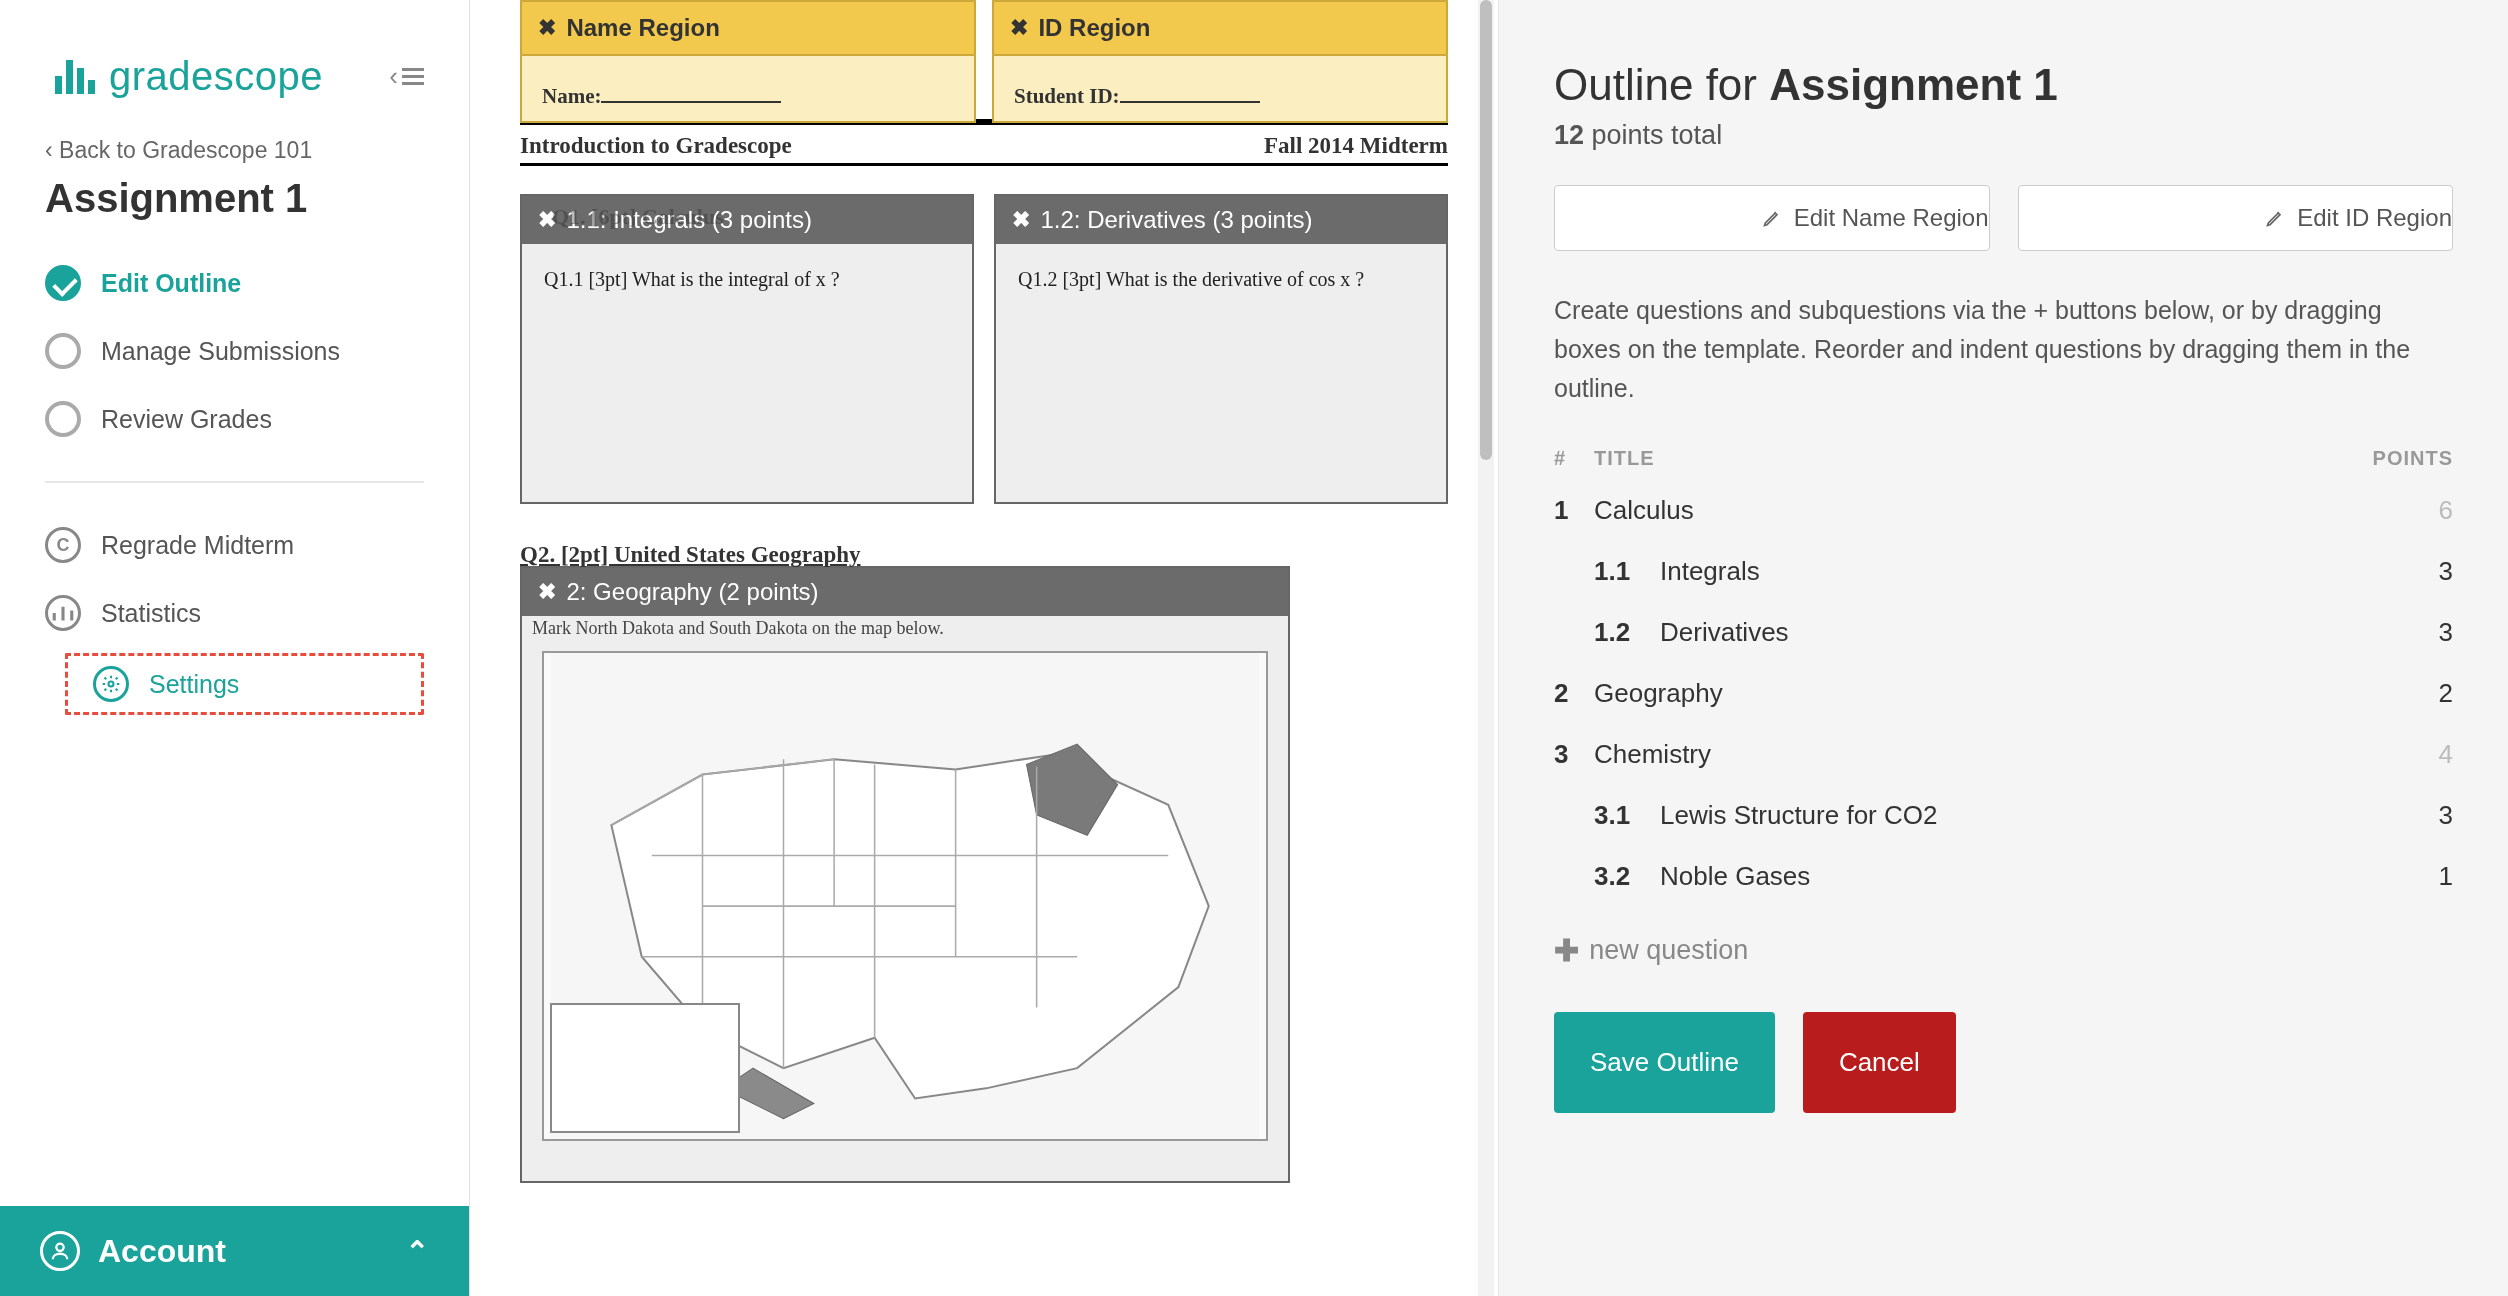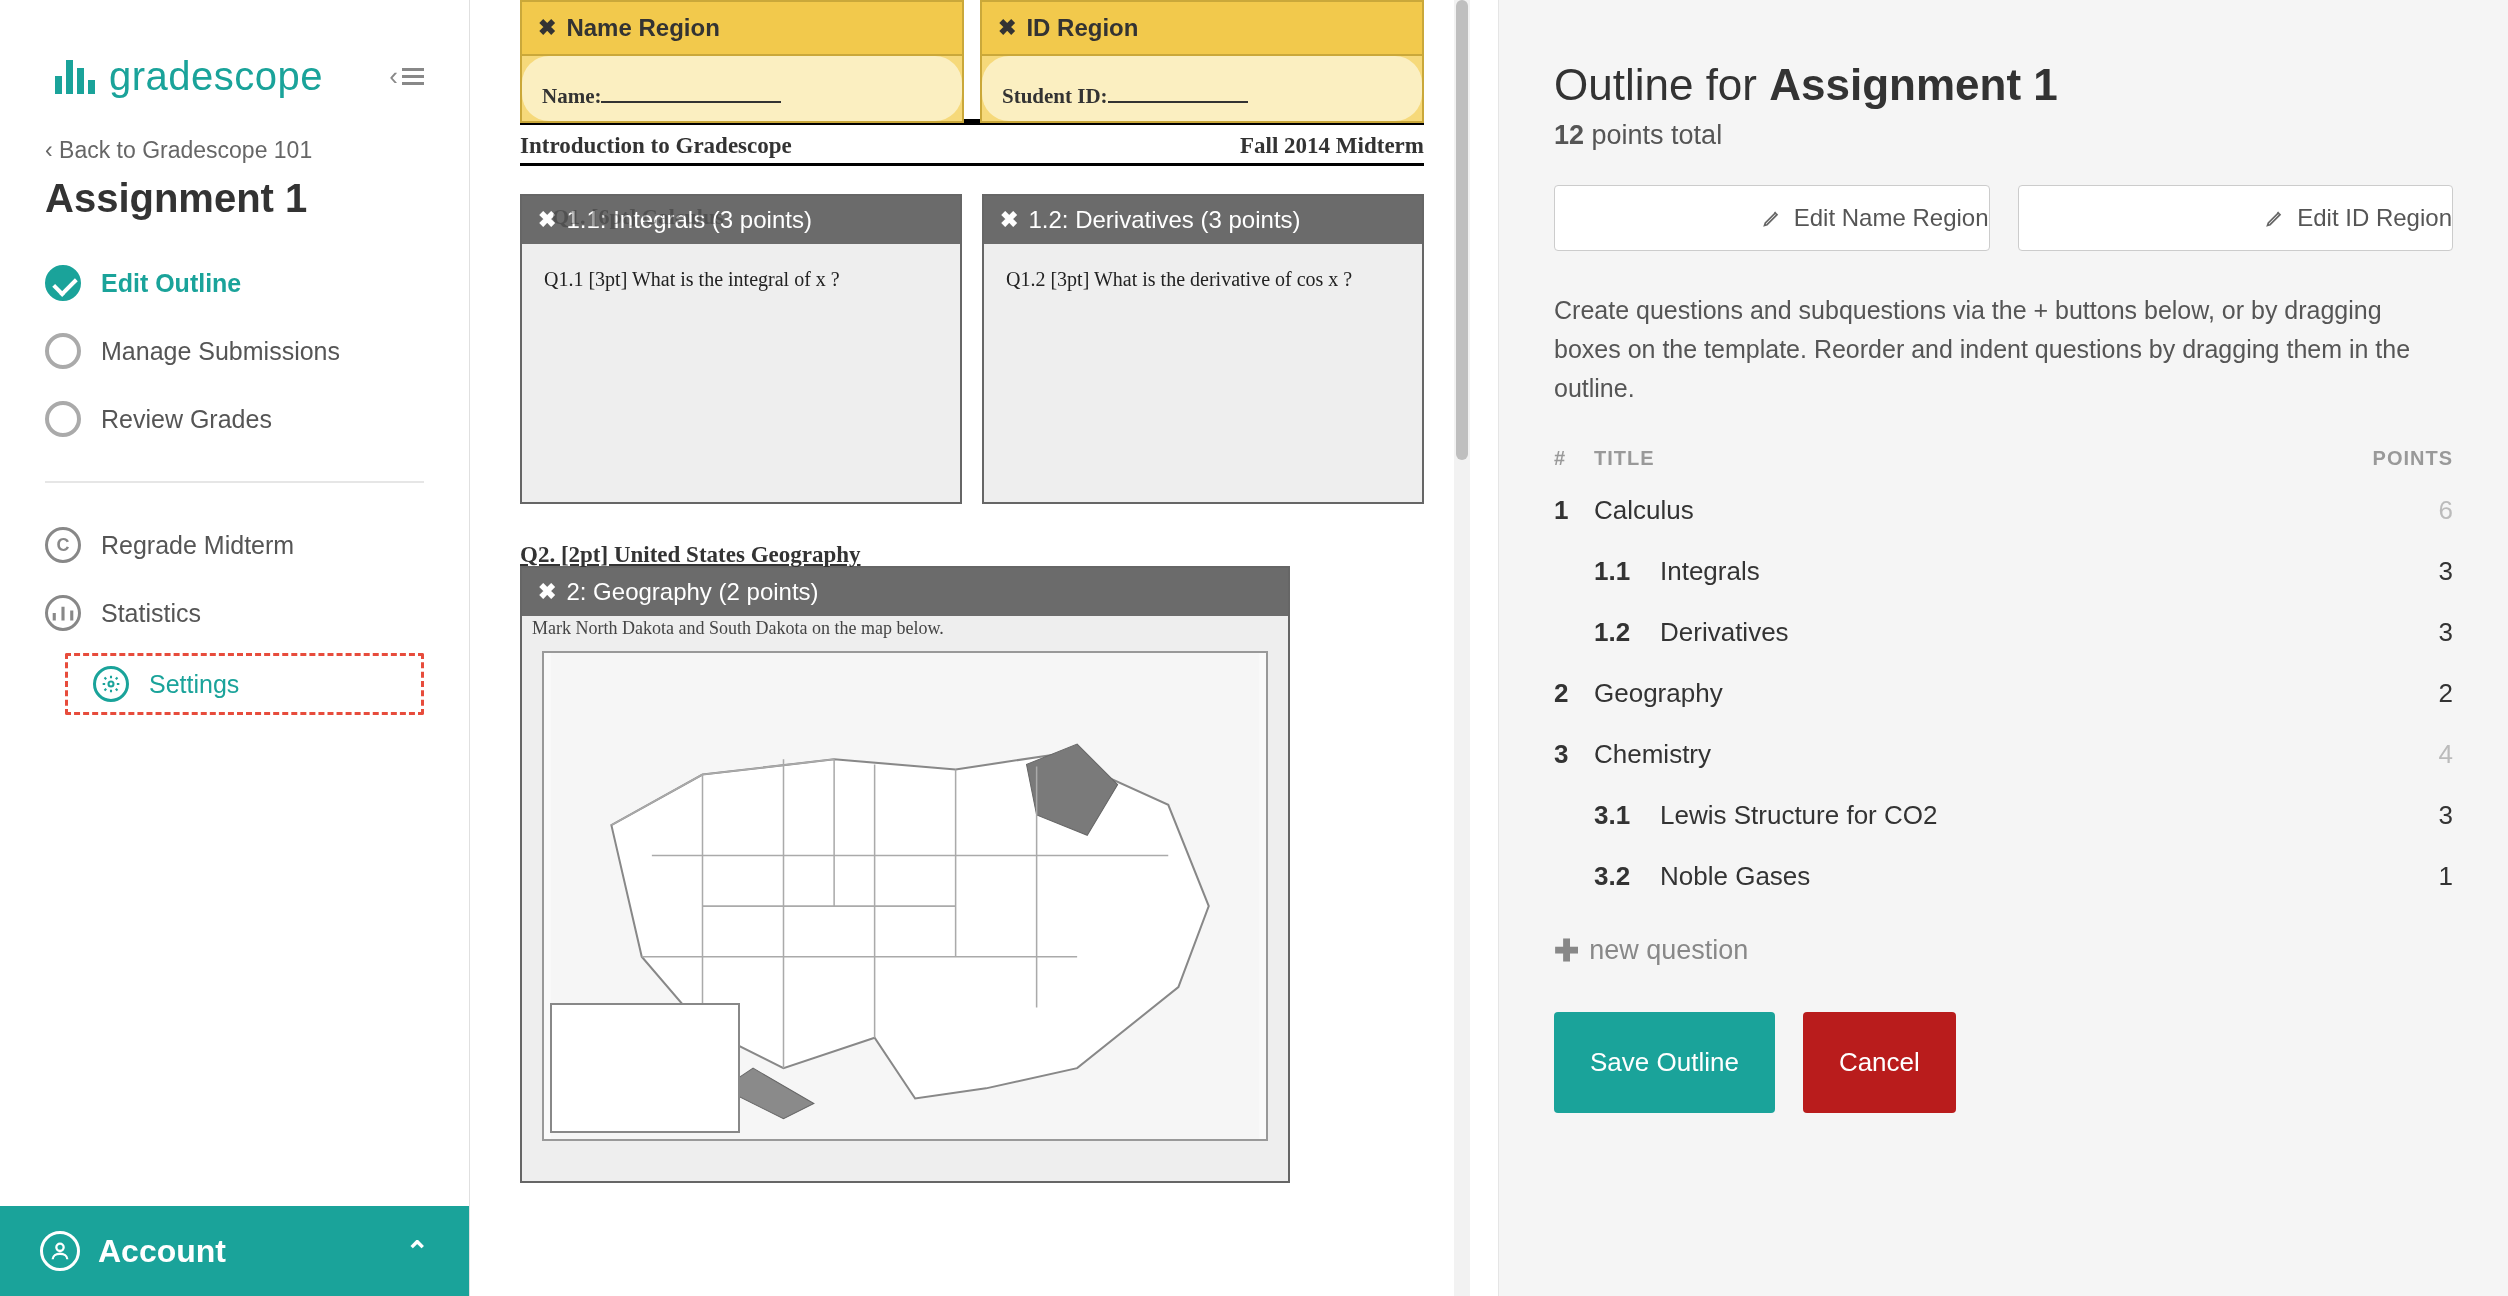--- a/index.html
+++ b/index.html
@@ -157,21 +157,21 @@
     flex:1; position:relative;
     font-family: "Georgia", serif;
   }
   .region-header {
     background:#f2c94c; color:#333; font-weight:600;
     font-size:24px; padding:12px 16px; display:flex; align-items:center; gap:10px;
     border-bottom: 2px solid #caa83a;
     font-family: -apple-system, sans-serif;
   }
   .close-x { font-weight:900; font-size:22px;}
-  .region-body { padding: 28px 20px 12px; background:#fbefc1; font-size:21px;border-radius:27px;}
+  .region-body { padding: 28px 20px 12px; background:#fbefc1; font-size:21px;}
   .region-body .lbl { font-weight:700;}
   .underline { display:inline-block; border-bottom:2px solid #333; width: 180px; height:14px; vertical-align:baseline;}
   .doc-header {
     font-family:"Georgia", serif;
     display:flex; justify-content:space-between;
     font-weight:700; font-size:23px;
     border-top: 6px solid #000;
     padding-top: 8px;
     margin-top: -4px;
   }
@@ -216,21 +216,20 @@
   .inset {
     position:absolute; left:6px; bottom:6px; width:190px; height:130px;
     border:2px solid #888; background:#fff;
   }
 
   
   .right {
     width: 1010px; background:#f5f5f5; height:100%;
     padding: 60px 55px 40px; overflow:auto;
     border-left:1px solid #e5e5e5;
-    margin-left:24px;
   }
   .right h1 { font-size:44px; font-weight:400; color:#333; margin-bottom:10px;}
   .right h1 strong { font-weight:700;}
   .points-total { font-size:27px; color:#555; margin-bottom:34px;}
   .points-total b { font-weight:700;}
   .btn-row { display:flex; gap:28px; margin-bottom:40px;}
   .edit-btn {
     flex:1; background:#fff; border:1px solid #ccc; border-radius:4px;
     font-size:24px; color:#555; padding:18px 0; text-align:center; cursor:pointer;
     display:flex; align-items:center; justify-content:flex-end; gap:12px;

